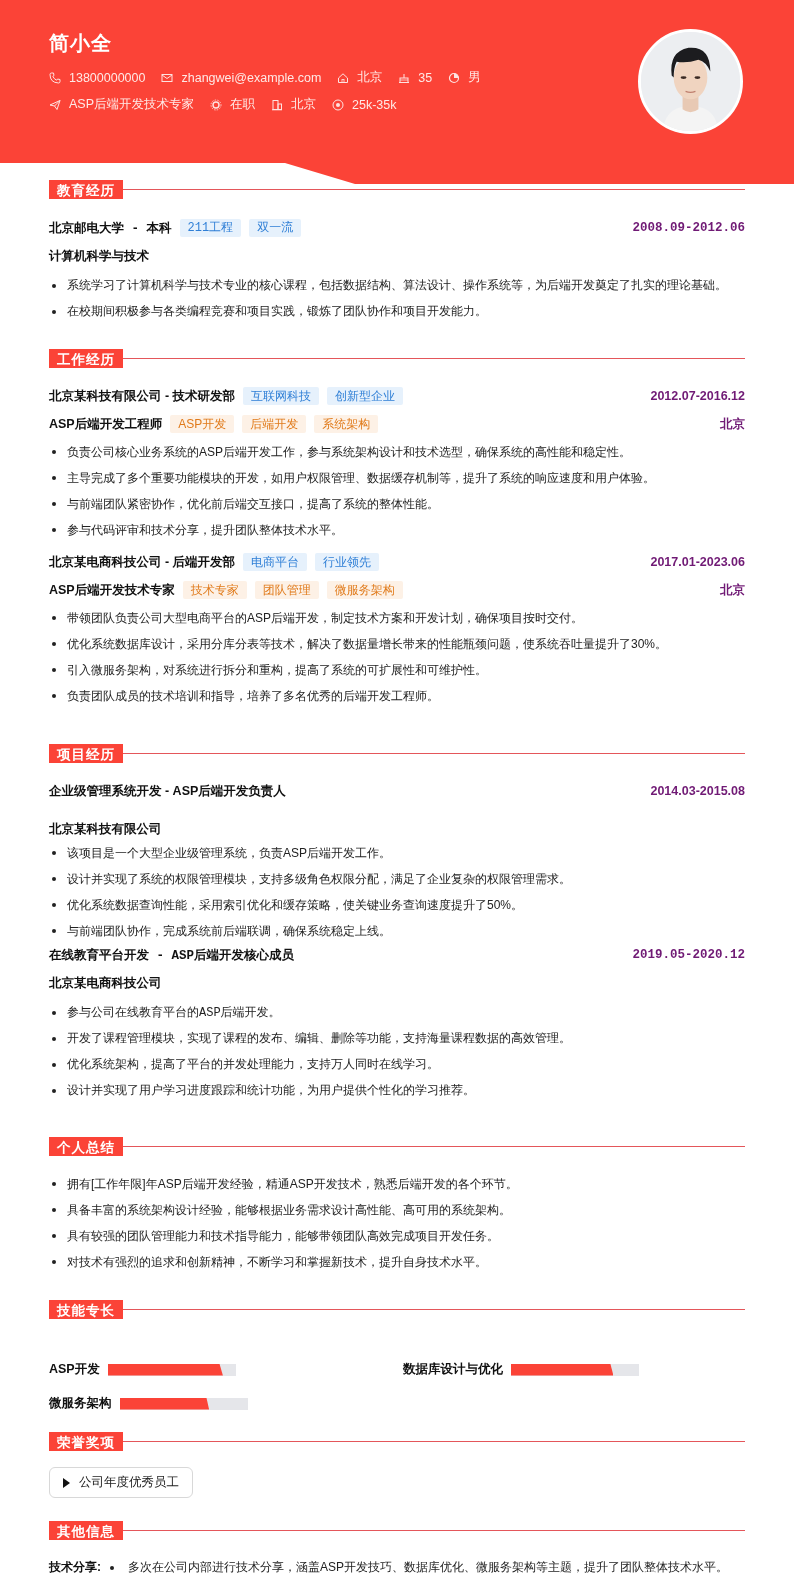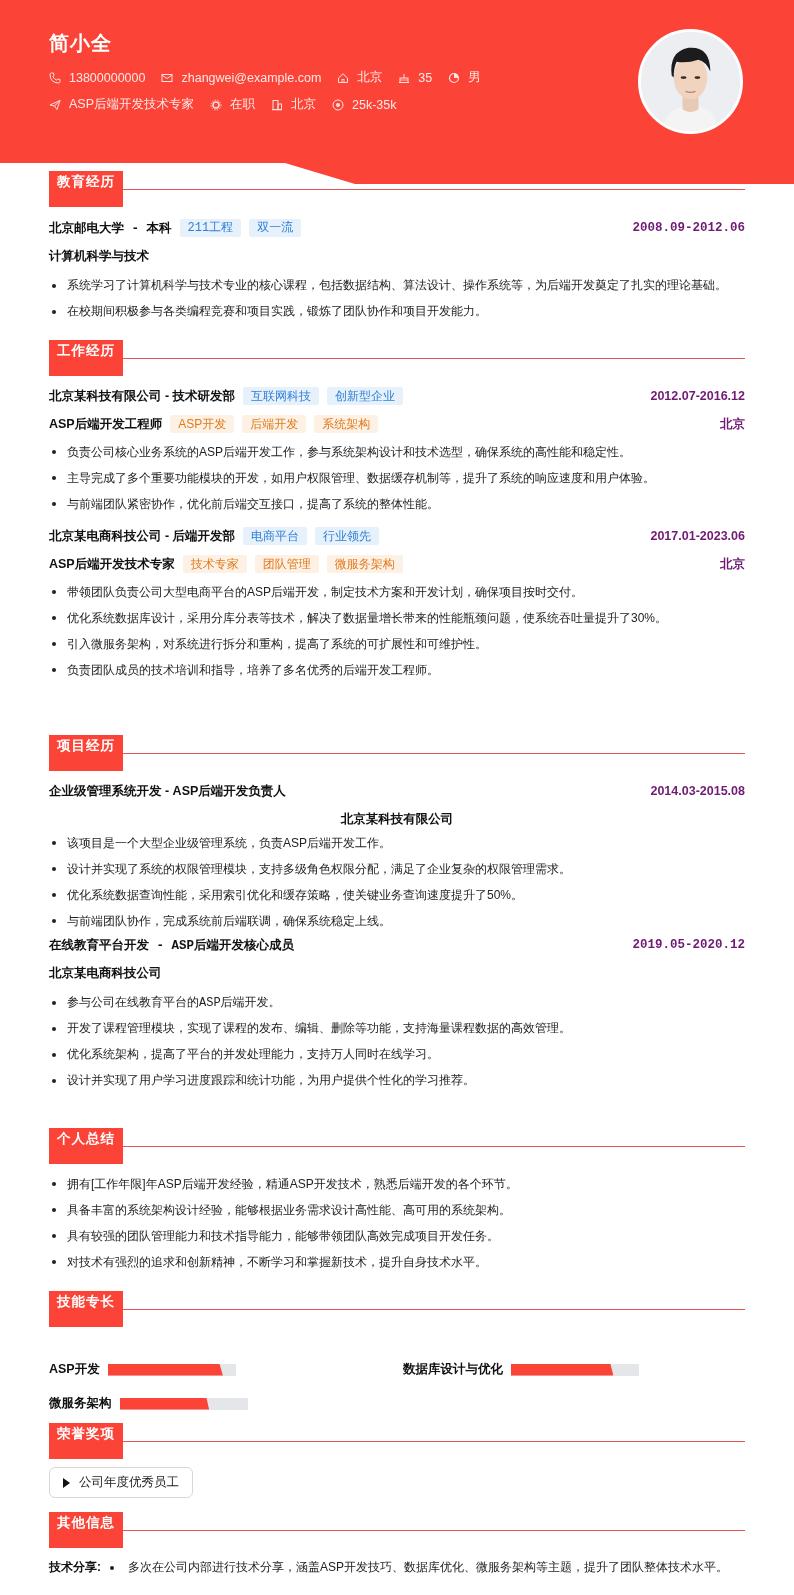--- a/index.html
+++ b/index.html
@@ -34,21 +34,21 @@
   .avatar {
     position: absolute; left: 638px; top: 29px; width: 105px; height: 105px;
     border-radius: 50%; border: 3px solid #ffffff; background: #eceef1; overflow: hidden;
   }
   .avatar svg { width: 100%; height: 100%; display: block; }
 
   .section { position: absolute; left: 49px; width: 696px; }
   .sec-head { display: flex; align-items: center; height: 22px; }
   .sec-title {
     background: #fb4337; color: #ffffff; font-size: 13.5px; font-weight: bold;
-    padding: 0 8px; height: 36px; line-height: 22px; letter-spacing: 1px;
+    padding: 0 8px; height: 19px; line-height: 22px; letter-spacing: 1px;
   }
   .sec-line { flex: 1; height: 1px; background: #e4565a; }
 
   .row { display: flex; align-items: center; justify-content: space-between; height: 22px; }
   .row-left { display: flex; align-items: center; }
   .title-b { font-weight: bold; font-size: 12.5px; color: #111; }
   .date { font-weight: bold; font-size: 12.5px; color: #701a75; }
   .tag {
     display: inline-block; font-size: 12px; padding: 0 8px; height: 18px; line-height: 18px;
     margin-left: 8px; border-radius: 2px;
@@ -219,20 +219,21 @@
         <span class="tag orange">ASP开发</span>
         <span class="tag orange">后端开发</span>
         <span class="tag orange">系统架构</span>
       </div>
       <span class="date">北京</span>
     </div>
     <ul class="bullets" style="margin-top:4px;">
       <li>负责公司核心业务系统的ASP后端开发工作，参与系统架构设计和技术选型，确保系统的高性能和稳定性。</li>
       <li>主导完成了多个重要功能模块的开发，如用户权限管理、数据缓存机制等，提升了系统的响应速度和用户体验。</li>
       <li>与前端团队紧密协作，优化前后端交互接口，提高了系统的整体性能。</li>
+      <li>参与代码评审和技术分享，提升团队整体技术水平。</li>
     </ul>
   </div>
 
   <div style="margin-top:8px;">
     <div class="row">
       <div class="row-left">
         <span class="title-b">北京某电商科技公司 - 后端开发部</span>
         <span class="tag blue">电商平台</span>
         <span class="tag blue">行业领先</span>
       </div>
@@ -260,21 +261,21 @@
   <div class="sec-head">
     <div class="sec-title">项目经历</div>
     <div class="sec-line"></div>
   </div>
 
   <div style="margin-top:16px;">
     <div class="row">
       <span class="title-b">企业级管理系统开发 - ASP后端开发负责人</span>
       <span class="date">2014.03-2015.08</span>
     </div>
-    <div class="row" style="margin-top:6px;justify-content:center;">
+    <div class="row" style="margin-top:16px;">
       <span class="title-b">北京某科技有限公司</span>
     </div>
     <ul class="bullets" style="">
       <li>该项目是一个大型企业级管理系统，负责ASP后端开发工作。</li>
       <li>设计并实现了系统的权限管理模块，支持多级角色权限分配，满足了企业复杂的权限管理需求。</li>
       <li>优化系统数据查询性能，采用索引优化和缓存策略，使关键业务查询速度提升了50%。</li>
       <li>与前端团队协作，完成系统前后端联调，确保系统稳定上线。</li>
     </ul>
   </div>
 

